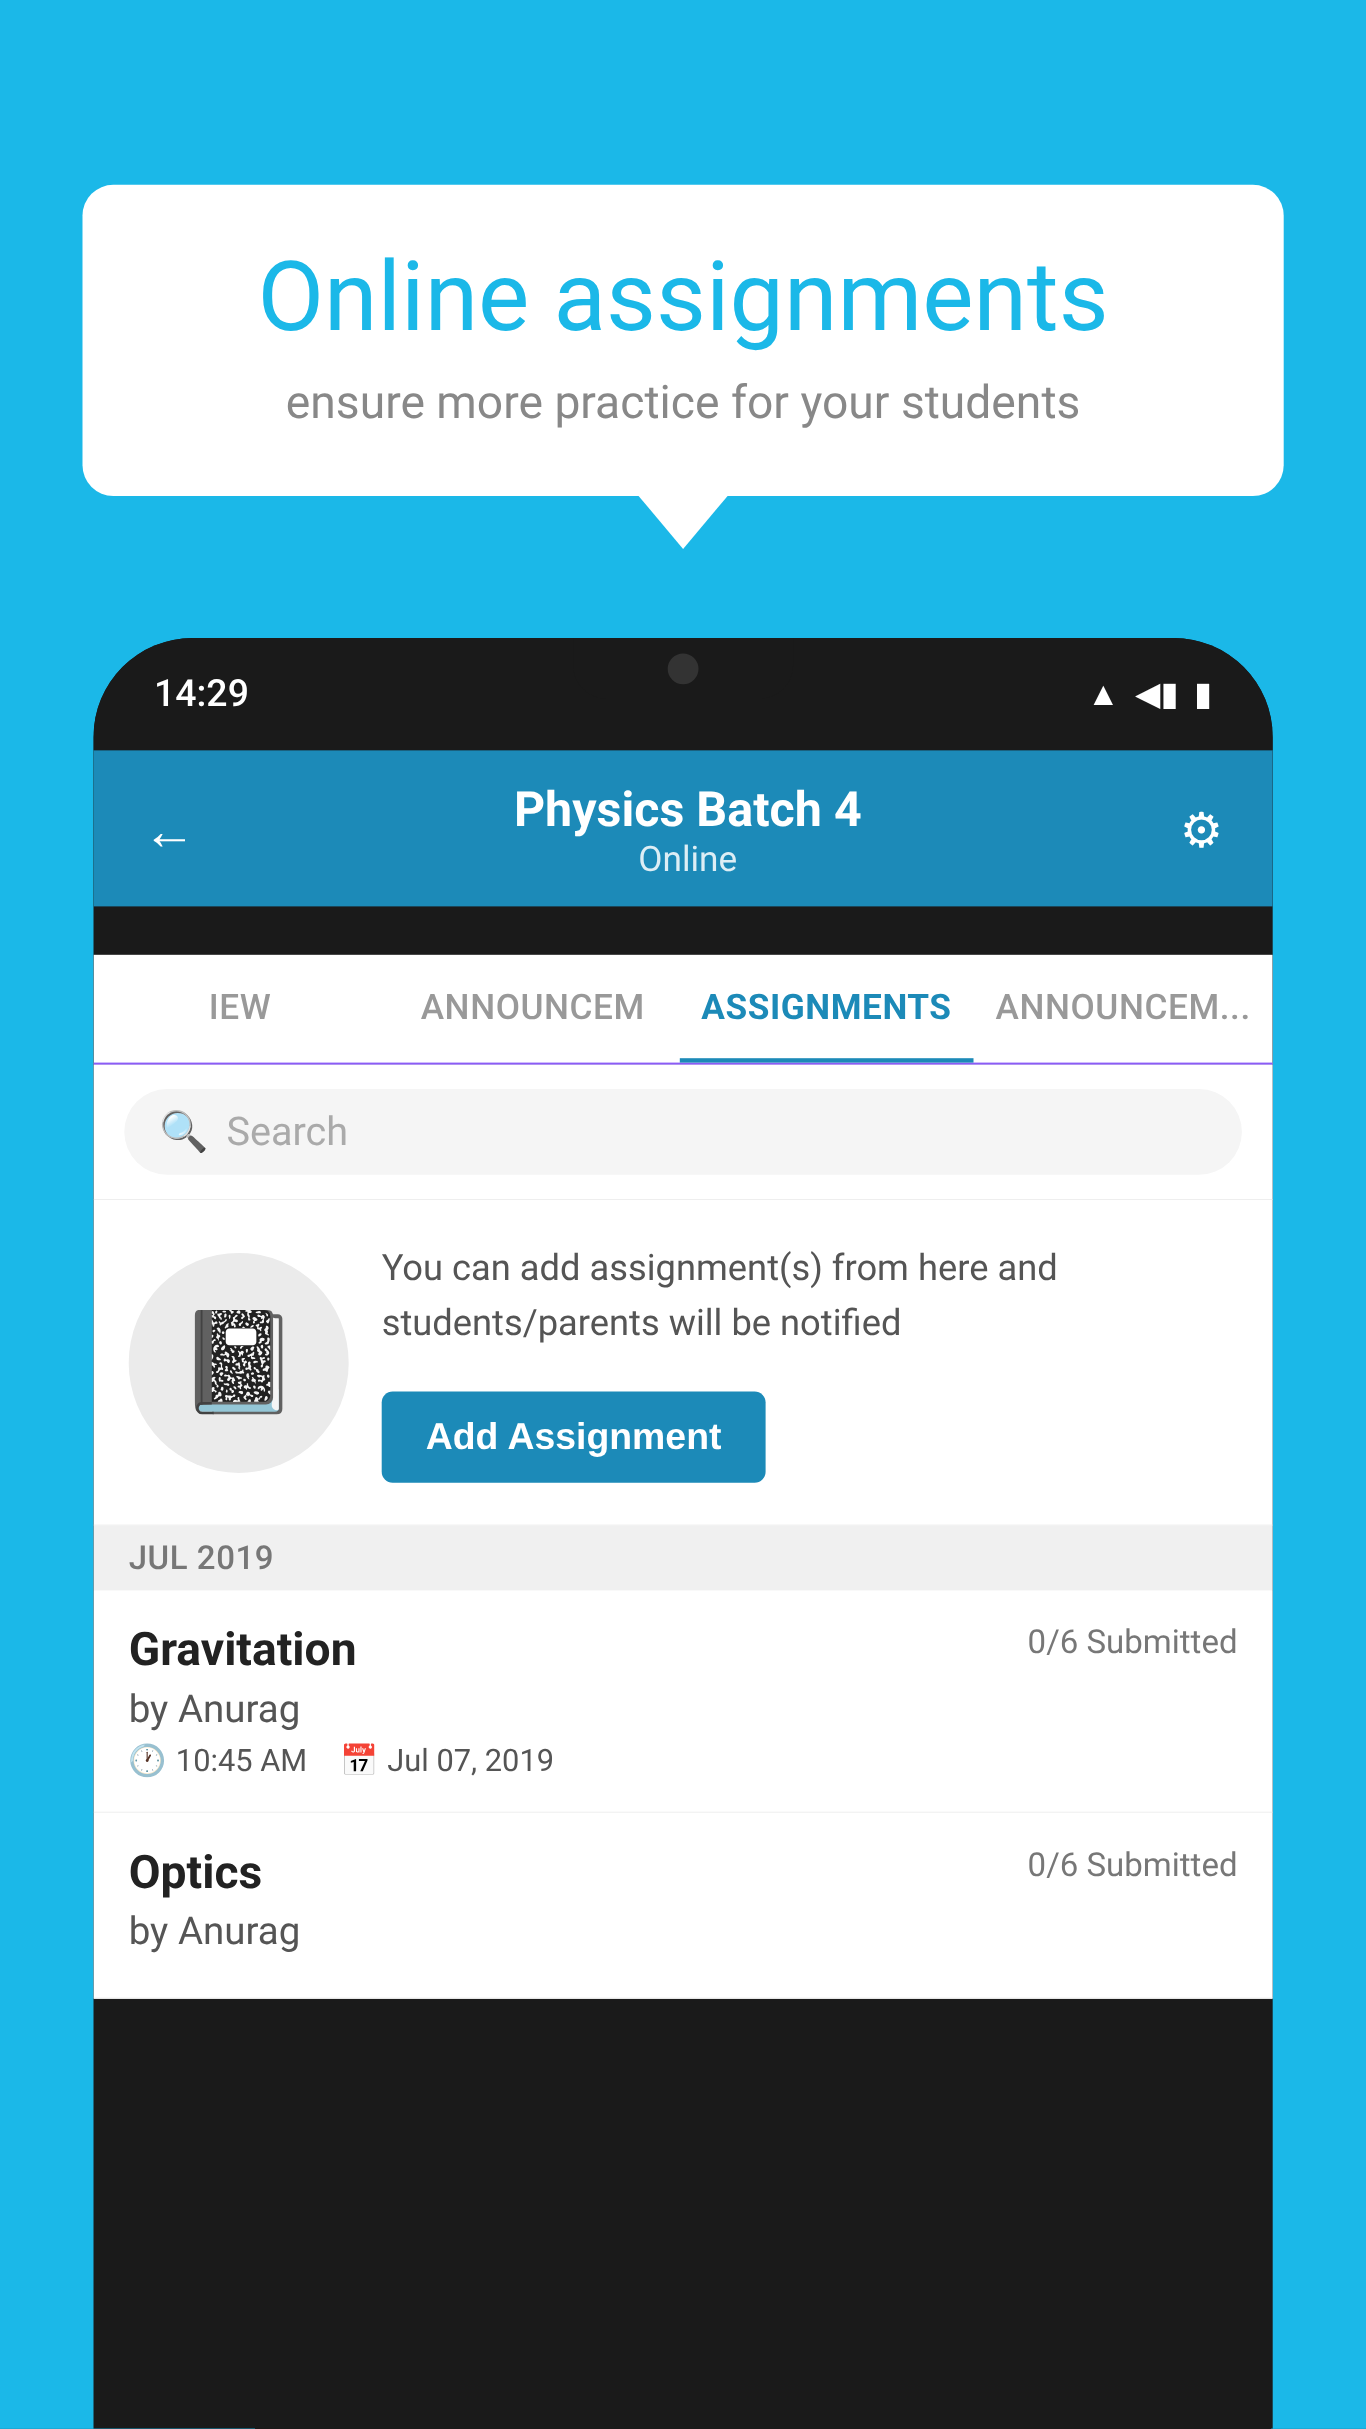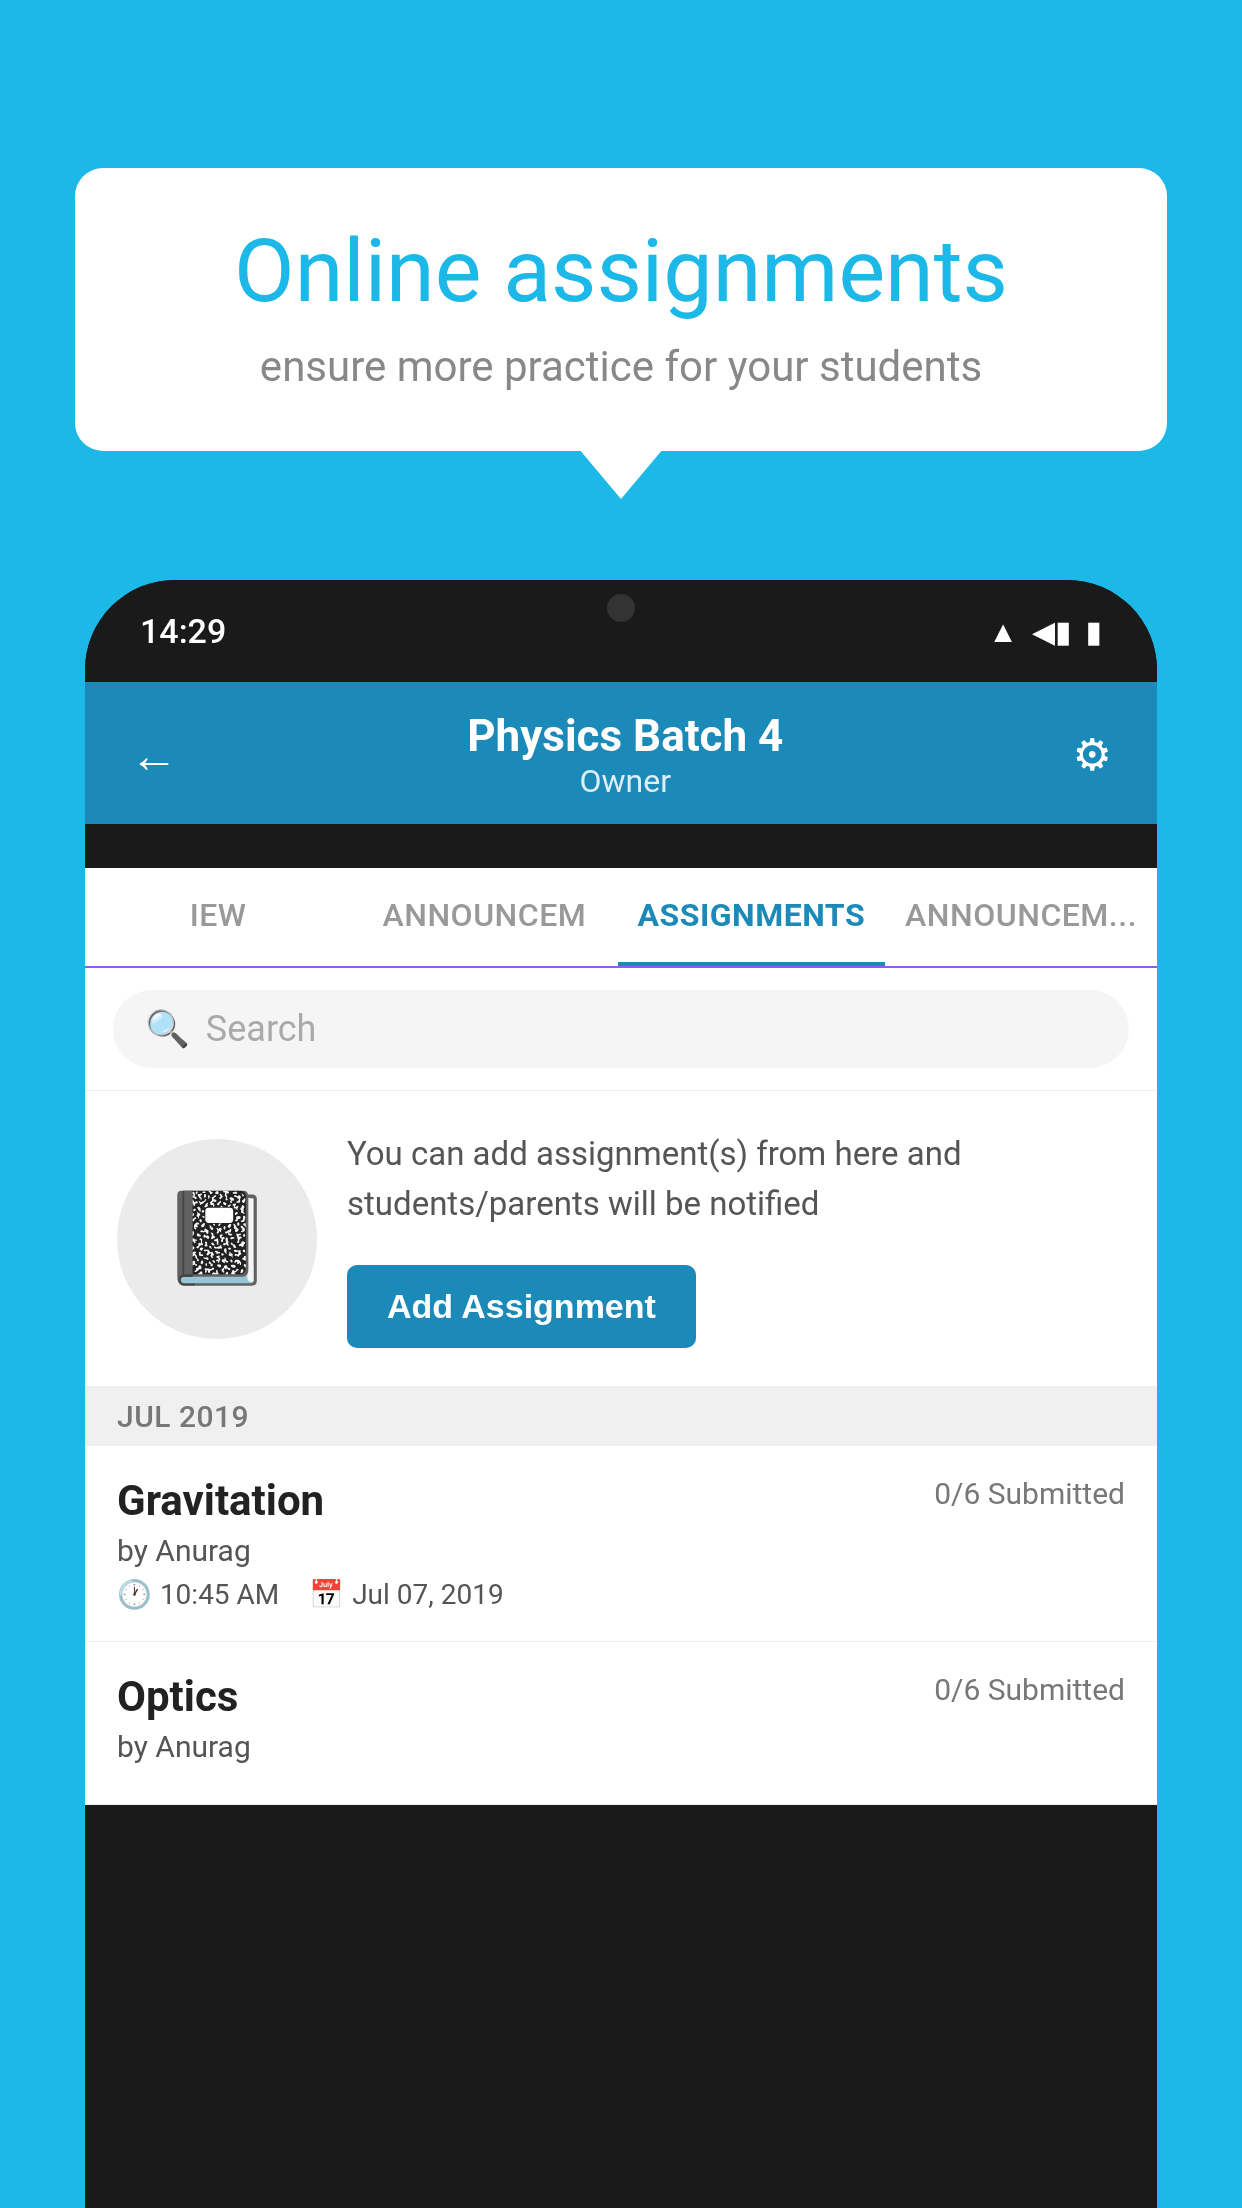--- a/index.html
+++ b/index.html
@@ -257,21 +257,21 @@
       font-size: 42px;
       font-weight: 700;
       color: #222;
     }
     .assignment-submitted {
       font-size: 30px;
       color: #777;
       white-space: nowrap;
     }
     .assignment-by {
-      font-size: 30px;
+      font-size: 35px;
       color: #555;
       margin-bottom: 10px;
     }
     .assignment-meta {
       display: flex;
       align-items: center;
       gap: 30px;
       font-size: 28px;
       color: #555;
     }
@@ -306,21 +306,21 @@
       <span class="wifi-icon">▲</span>
       <span class="signal-icon">◀▮</span>
       <span class="battery-icon">▮</span>
     </div>
   </div>
 
   <div class="app-header">
     <span class="back-arrow">←</span>
     <div class="header-center">
       <div class="header-title">Physics Batch 4</div>
-      <div class="header-subtitle">Owner</div>
+      <div class="header-subtitle">Online</div>
     </div>
     <span class="settings-icon">⚙</span>
   </div>
 
   <div class="tabs-bar">
     <div class="tab-item">
       <span>IEW</span>
     </div>
     <div class="tab-item">
       <span>ANNOUNCEM</span>

